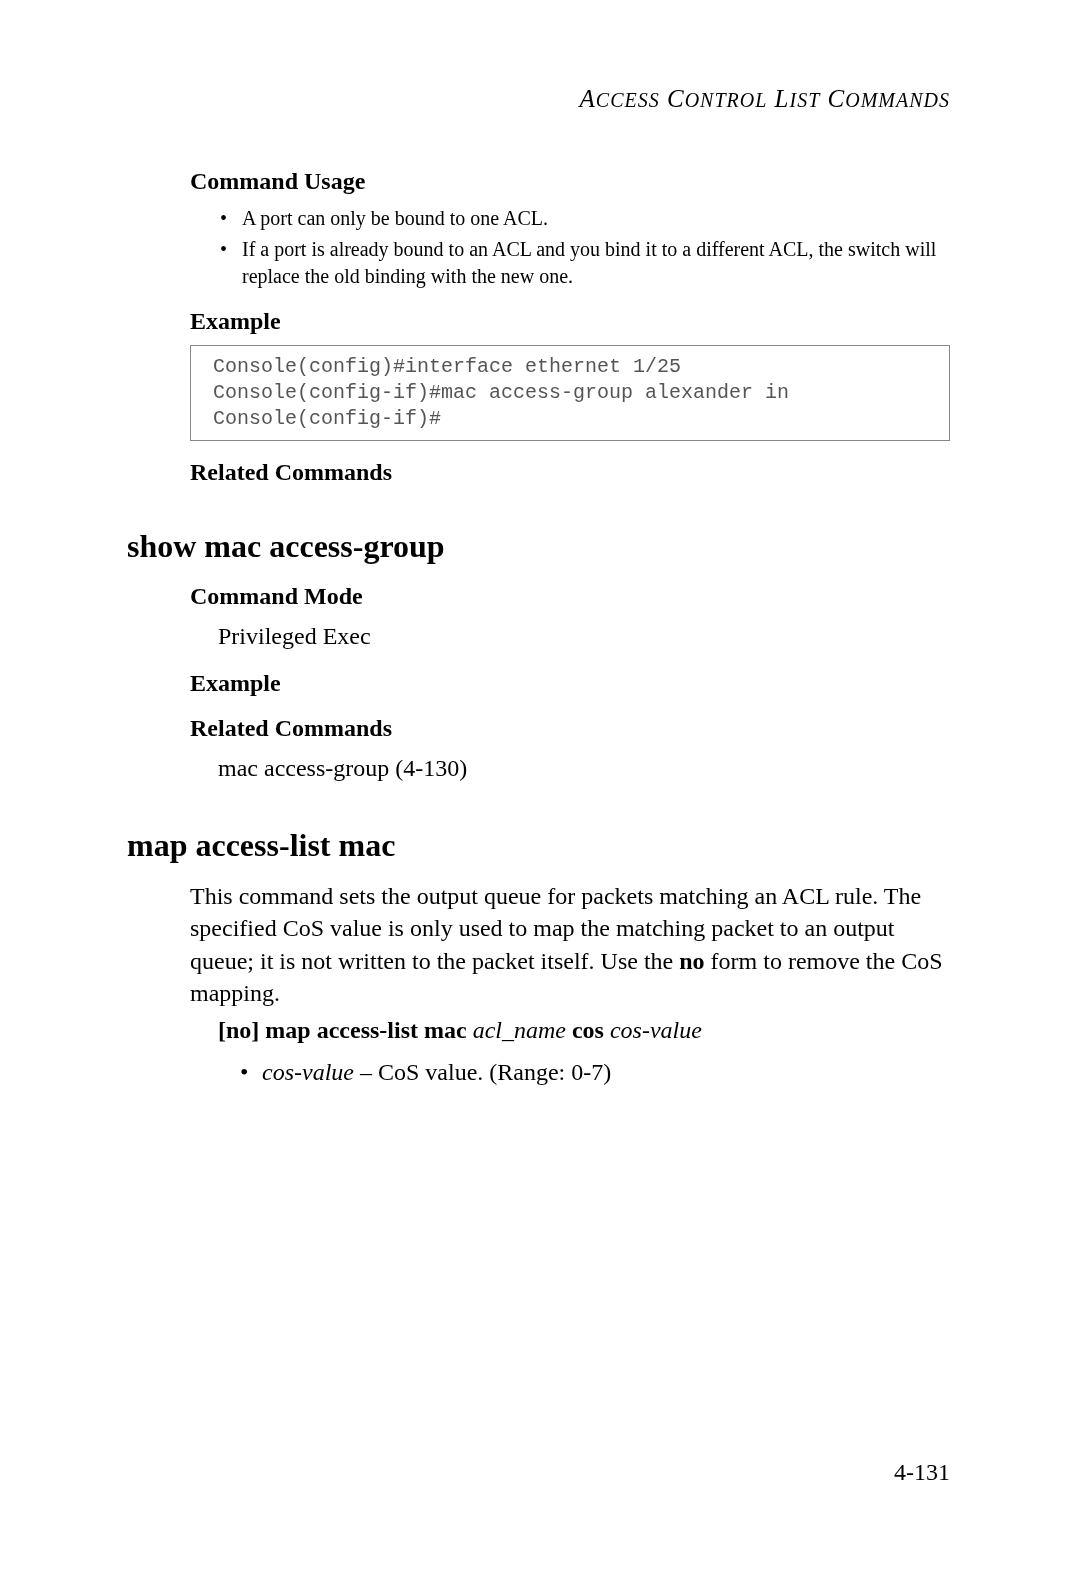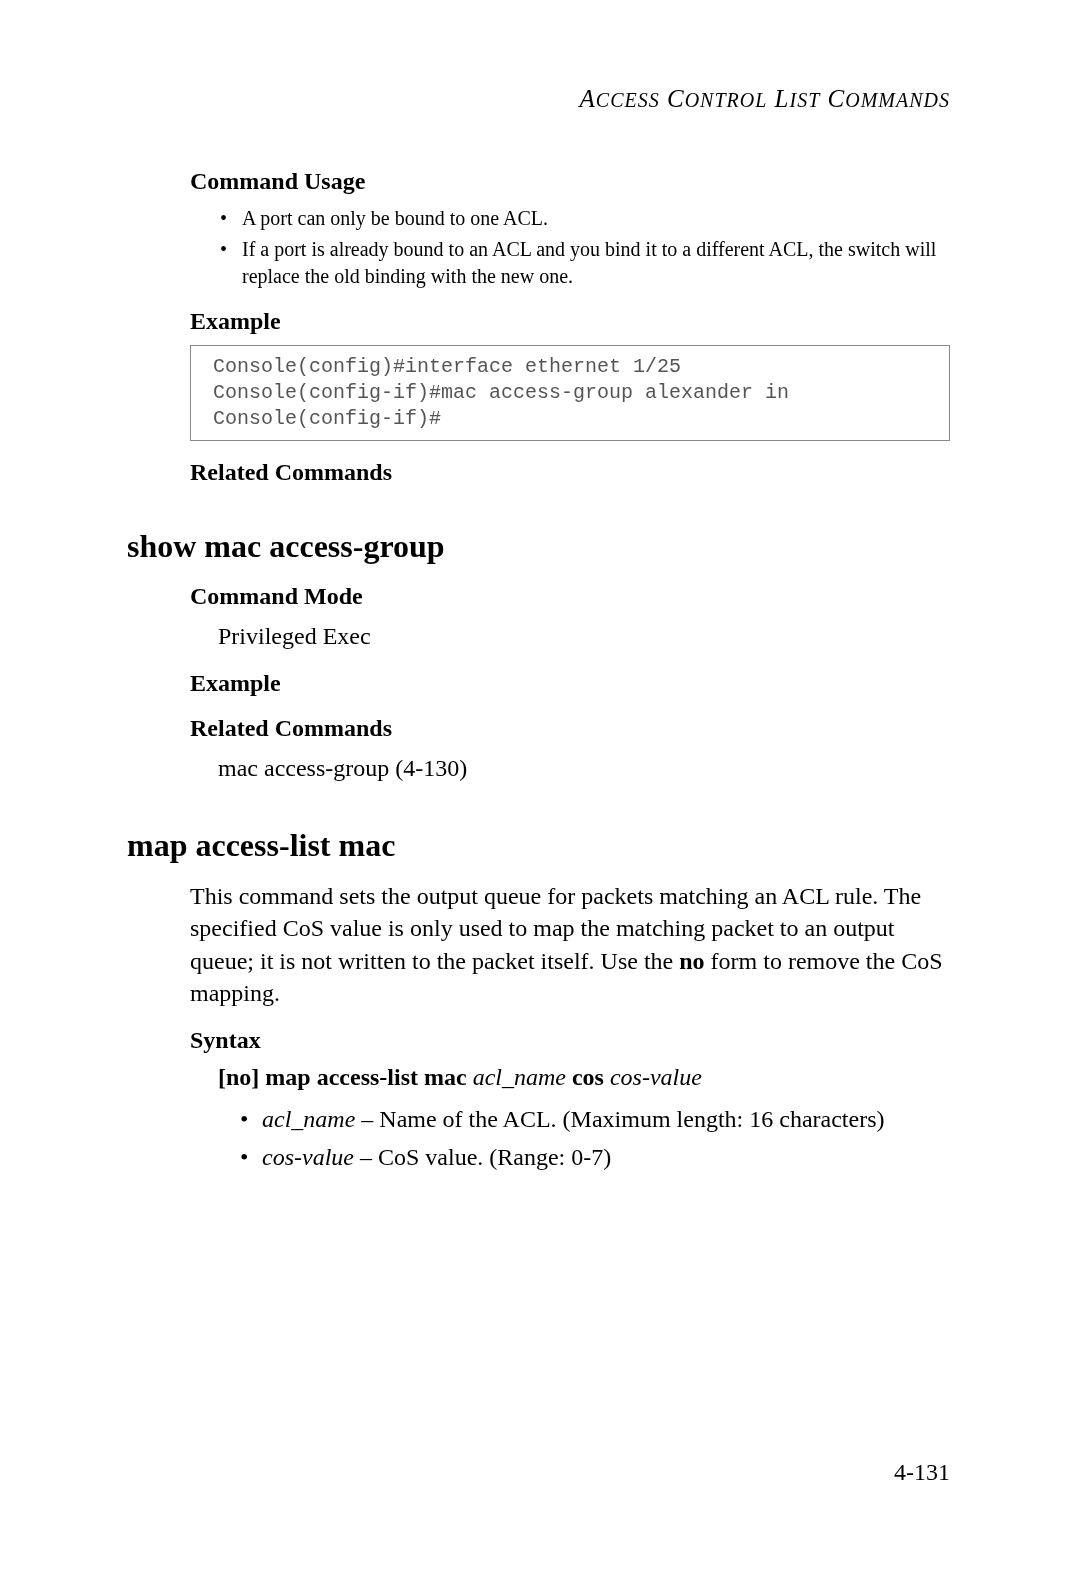--- a/index.html
+++ b/index.html
@@ -154,32 +154,28 @@
   <div class="subsection-heading">Example</div>
 
   <div class="subsection-heading">Related Commands</div>
   <div class="indented-text">mac access-group (4-130)</div>
 
   <div class="command-heading">map access-list mac</div>
   <div class="body-text">
     <span>This command sets the output queue for packets matching an ACL rule. The specified CoS value is only used to map the matching packet to an output queue; it is not written to the packet itself. Use the </span><span class="inline-bold">no</span><span> form to remove the CoS mapping.</span>
   </div>
 
-  <div class="subsection-heading">Syntax</div>
   <div class="syntax-line">
     <span class="bold">[</span><span class="bold">no</span><span class="bold">] </span><span class="bold">map access-list mac</span>
     <span class="italic">acl_name</span>
     <span class="bold">cos</span>
     <span class="italic">cos-value</span>
   </div>
 
   <ul class="param-list">
-    <li>
-      <span class="param-name">acl_name</span><span> – Name of the ACL. (Maximum length: 16 characters)</span>
-    </li>
     <li>
       <span class="param-name">cos-value</span><span> – CoS value. (Range: 0-7)</span>
     </li>
   </ul>
 
 </div>
 
 <div class="page-number">4-131</div>
 
 </body></html>

